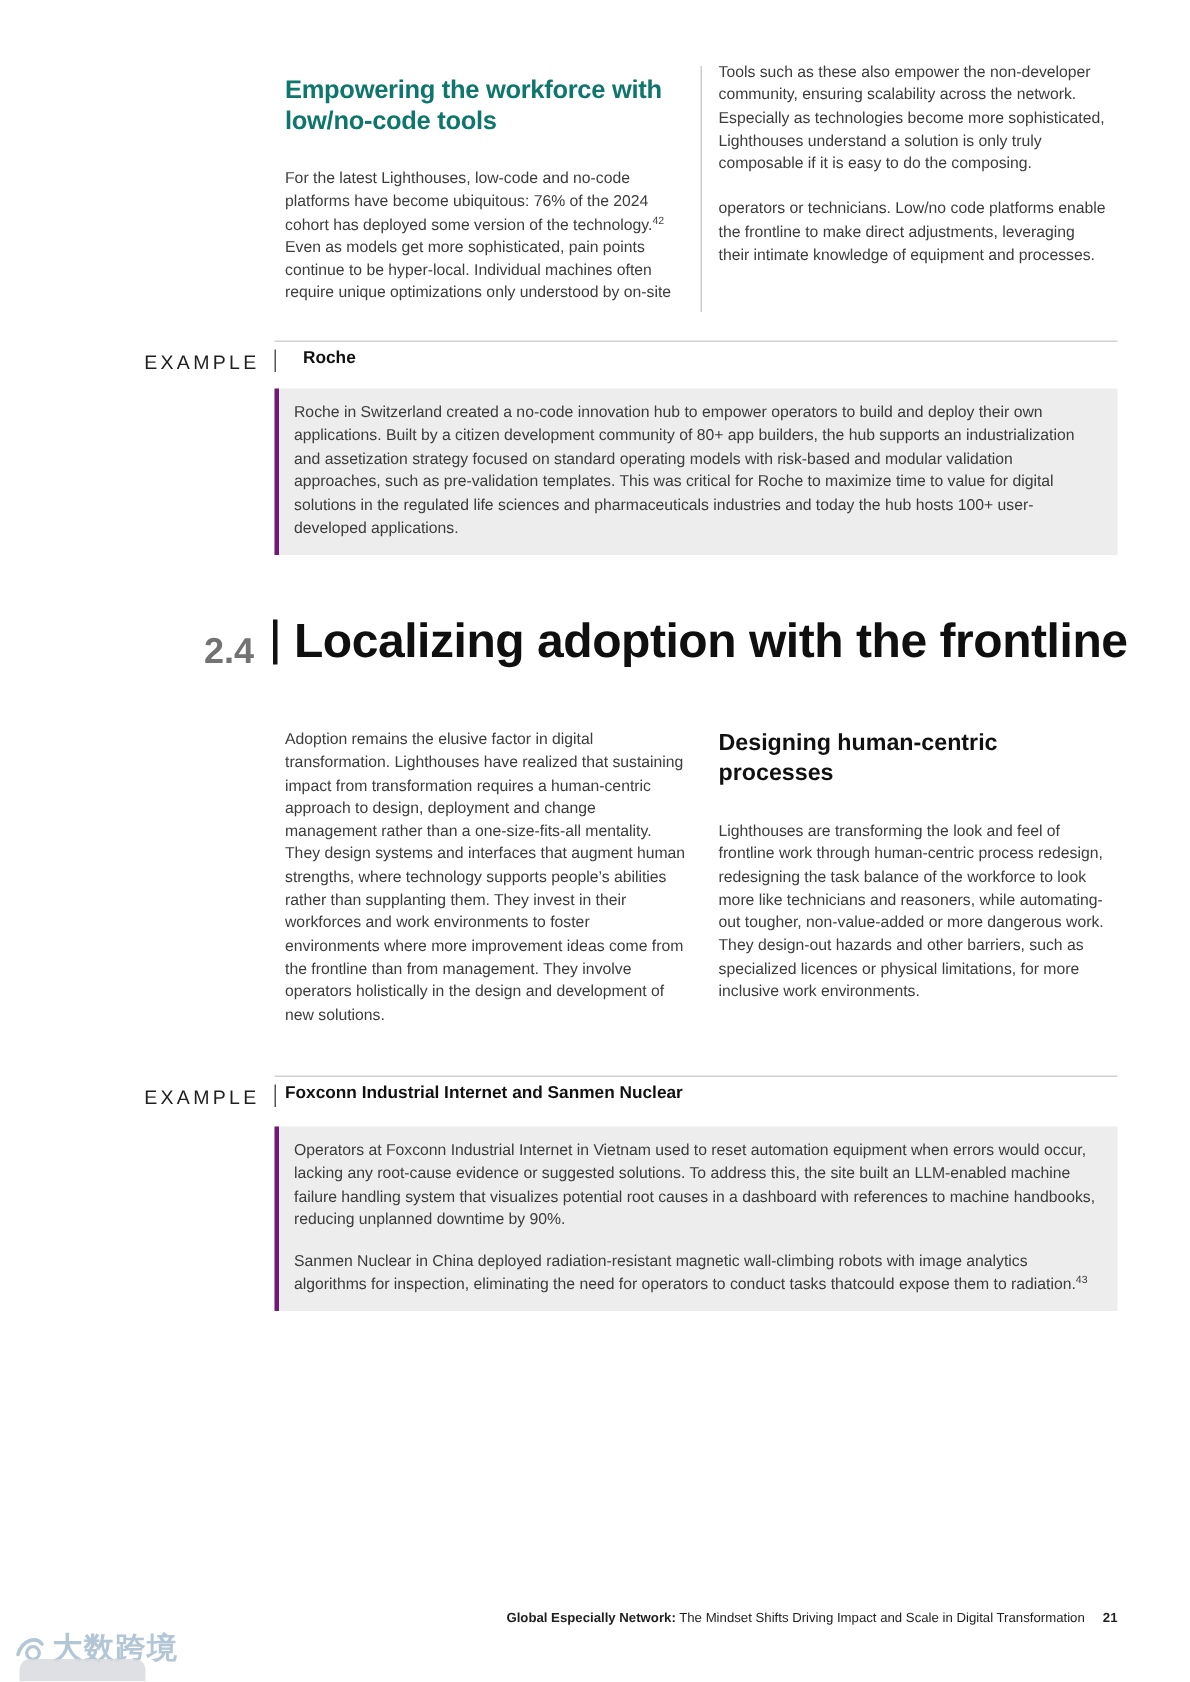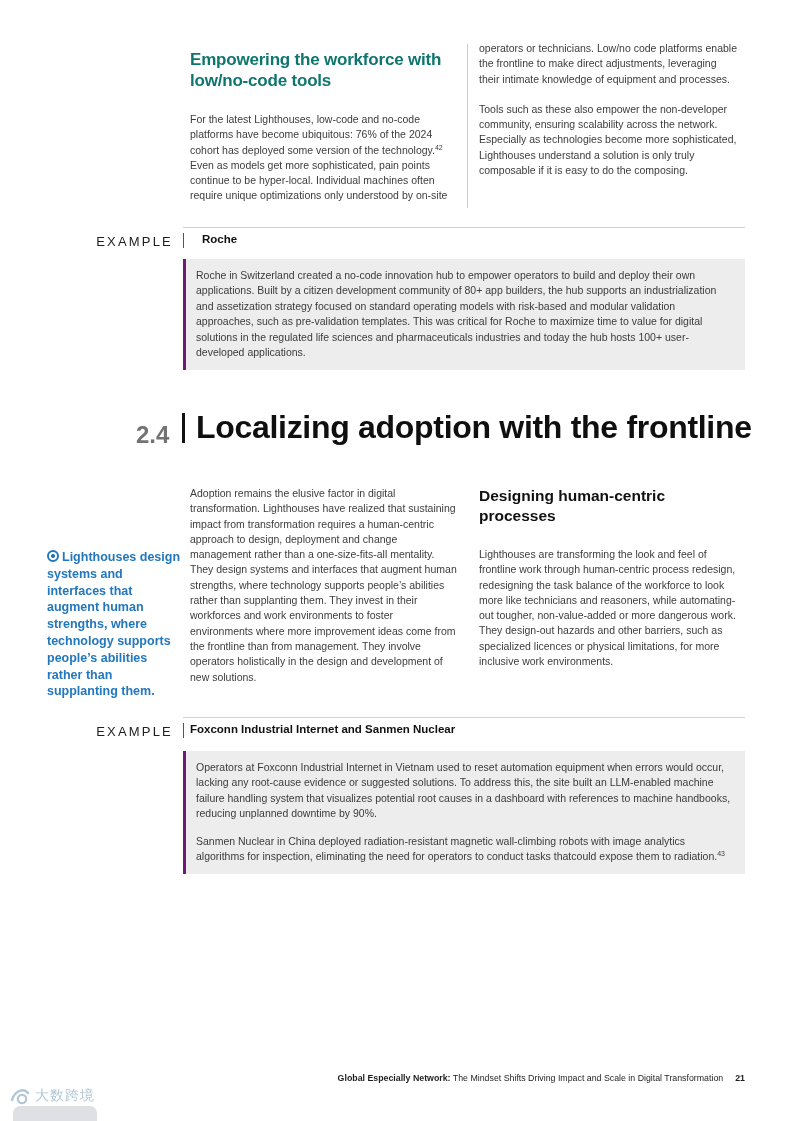--- a/index.html
+++ b/index.html
@@ -53,58 +53,55 @@
   .sec-col2-body { left:479px; top:547px; width:261px; }
 
   
   .footer { right:48px; top:1073px; font-size:8.8px; color:#1f1f1f; white-space:nowrap; }
   .footer .bold { font-weight:700; }
   .footer .pagenum { font-weight:700; margin-left:12px; }
 
   
   .watermark { left:9px; top:1085px; display:flex; align-items:center; gap:4px;
     color:#9fb9cd; opacity:0.8; }
-  .watermark-text { font-size:14px; font-weight:400; letter-spacing:1px;
+  .watermark-text { font-size:20px; font-weight:700; letter-spacing:1px;
     color:#9fb9cd; }
   .watermark-box { left:13px; top:1106px; width:84px; height:16px;
     background:#d8dbde; border-radius:7px 7px 0 0; opacity:0.85; }
 </style>
 </head>
 <body>
 
 <div class="page">
 
   <h2 class="abs top-heading">Empowering the workforce with low/no-code tools</h2>
 
   <div class="abs top-col1 body-text">
     <p><span>For the latest Lighthouses, low-code and no-code platforms have become ubiquitous: 76% of the 2024 cohort has deployed some version of the technology.</span><sup>42</sup><span> Even as models get more sophisticated, pain points continue to be hyper-local. Individual machines often require unique optimizations only understood by on-site</span></p>
   </div>
 
   <div class="abs top-divider"></div>
 
   <div class="abs top-col2 body-text">
+    <p>Tools such as these also empower the non-developer community, ensuring scalability across the network. Especially as technologies become more sophisticated, Lighthouses understand a solution is only truly composable if it is easy to do the composing.</p>
     <p>operators or technicians. Low/no code platforms enable the frontline to make direct adjustments, leveraging their intimate knowledge of equipment and processes.</p>
-    <p>Tools such as these also empower the non-developer community, ensuring scalability across the network. Especially as technologies become more sophisticated, Lighthouses understand a solution is only truly composable if it is easy to do the composing.</p>
   </div>
 
   <div class="abs ex-rule" style="top:227px;"></div>
   <div class="abs ex-label" style="top:234px;">EXAMPLE</div>
   <div class="abs ex-vbar" style="top:233px;"></div>
   <div class="abs ex-title" style="top:233px;padding-left:12px;">Roche</div>
   <div class="abs ex-box" style="top:259px;">
     <p>Roche in Switzerland created a no-code innovation hub to empower operators to build and deploy their own applications. Built by a citizen development community of 80+ app builders, the hub supports an industrialization and assetization strategy focused on standard operating models with risk-based and modular validation approaches, such as pre-validation templates. This was critical for Roche to maximize time to value for digital solutions in the regulated life sciences and pharmaceuticals industries and today the hub hosts 100+ user-developed applications.</p>
   </div>
 
   <div class="abs sec-num">2.4</div>
   <div class="abs sec-bar"></div>
   <h1 class="abs sec-title" style="margin:0;">Localizing adoption with the frontline</h1>
 
-  <div class="abs pullquote">
-    <span class="quote-icon"></span><span>Lighthouses design systems and interfaces that augment human strengths, where technology supports people’s abilities rather than supplanting them.</span>
-  </div>
 
   <div class="abs sec-col1 body-text">
     <p>Adoption remains the elusive factor in digital transformation. Lighthouses have realized that sustaining impact from transformation requires a human-centric approach to design, deployment and change management rather than a one-size-fits-all mentality. They design systems and interfaces that augment human strengths, where technology supports people’s abilities rather than supplanting them. They invest in their workforces and work environments to foster environments where more improvement ideas come from the frontline than from management. They involve operators holistically in the design and development of new solutions.</p>
   </div>
 
   <h3 class="abs sec-col2-heading" style="margin:0;">Designing human-centric processes</h3>
 
   <div class="abs sec-col2-body body-text">
     <p>Lighthouses are transforming the look and feel of frontline work through human-centric process redesign, redesigning the task balance of the workforce to look more like technicians and reasoners, while automating-out tougher, non-value-added or more dangerous work. They design-out hazards and other barriers, such as specialized licences or physical limitations, for more inclusive work environments.</p>
   </div>

